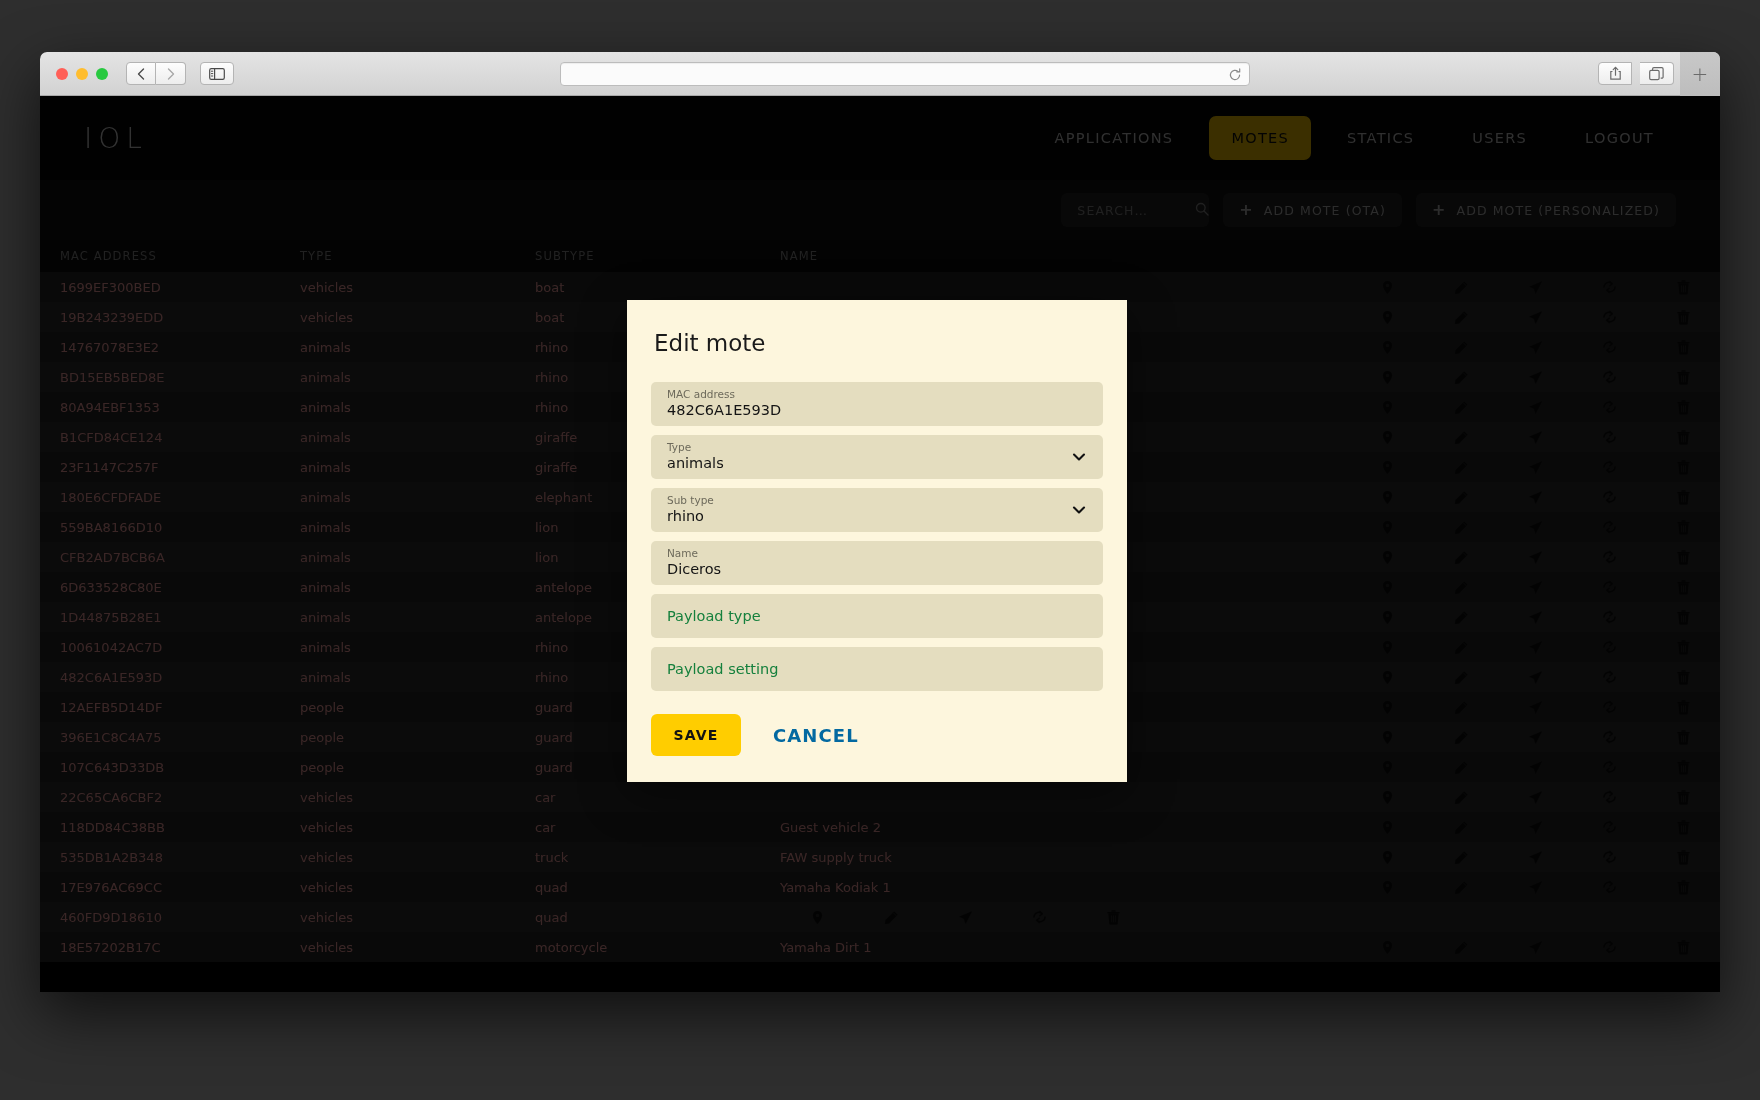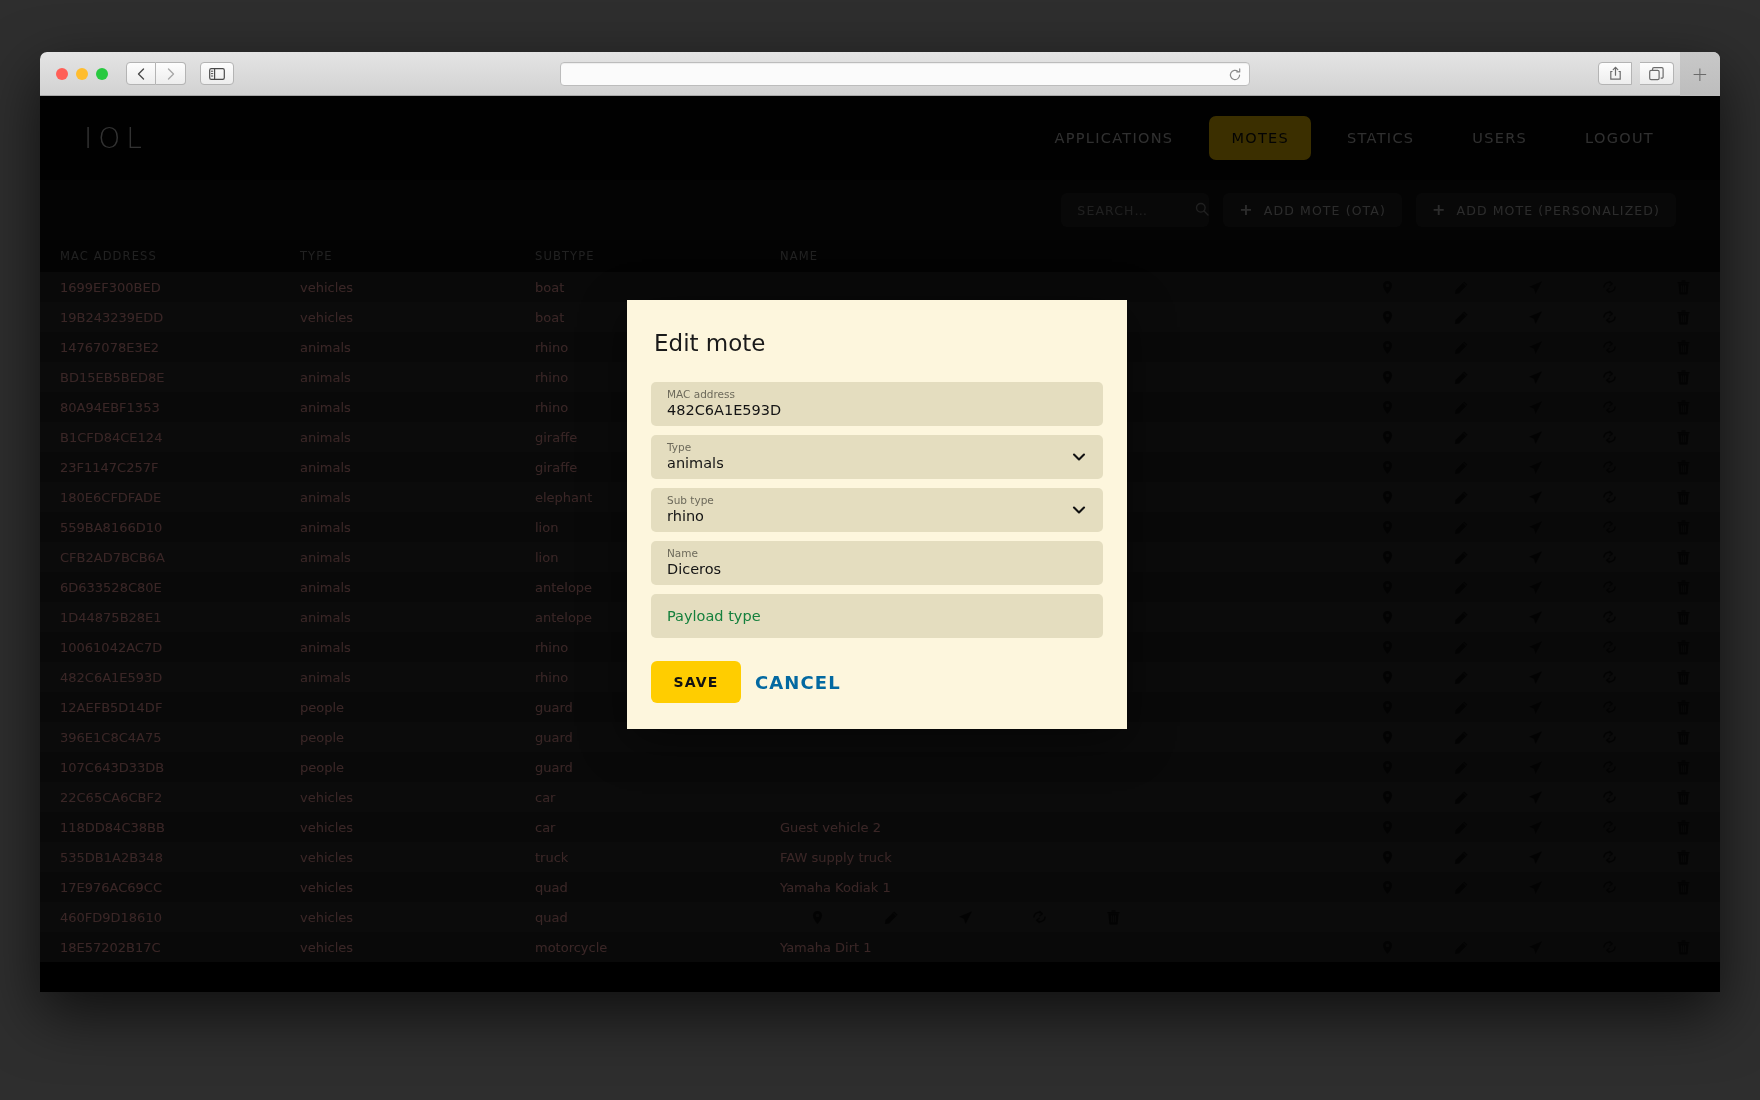--- a/index.html
+++ b/index.html
@@ -189,21 +189,21 @@
     padding: 6px 42px 0 16px;
     cursor: text;
   }
   .field.plain { display: flex; align-items: center; padding-top: 0; }
   .flabel { font-size: 10.5px; color: #6d6a5b; line-height: 13px; }
   .fvalue { font-size: 14.5px; color: #141414; line-height: 19px; }
   .fplaceholder { font-size: 14.5px; color: #15803d; }
   .chev { position: absolute; right: 16px; top: 14px; }
   .pencil-right { position: absolute; right: 14px; top: 13px; }
 
-  #modal-actions { display: flex; align-items: center; margin-top: 23px; }
+  #modal-actions { display: flex; align-items: center; gap: 18px; margin-top: 23px; }
   #save-btn {
     background: #ffcd00; color: #121212;
     border: none; border-radius: 6px;
     height: 42px; width: 90px;
     font-size: 14px; font-weight: 700; letter-spacing: 1.1px;
     font-family: inherit; cursor: pointer;
   }
   #cancel-btn {
     background: transparent; border: none;
     color: #0369a1; font-size: 18px; font-weight: 700;
@@ -1585,20 +1585,23 @@
 
       <div class="field">
         <div class="flabel">Name</div>
         <div class="fvalue">Diceros</div>
       </div>
 
       <div class="field plain">
         <div class="fplaceholder">Payload type</div>
       </div>
 
+      <div class="field plain">
+        <div class="fplaceholder">Payload setting</div>
+      </div>
 
 
       <div id="modal-actions">
         <button id="save-btn">SAVE</button>
         <button id="cancel-btn">CANCEL</button>
       </div>
     </div>
 
   </div>
 </div>

